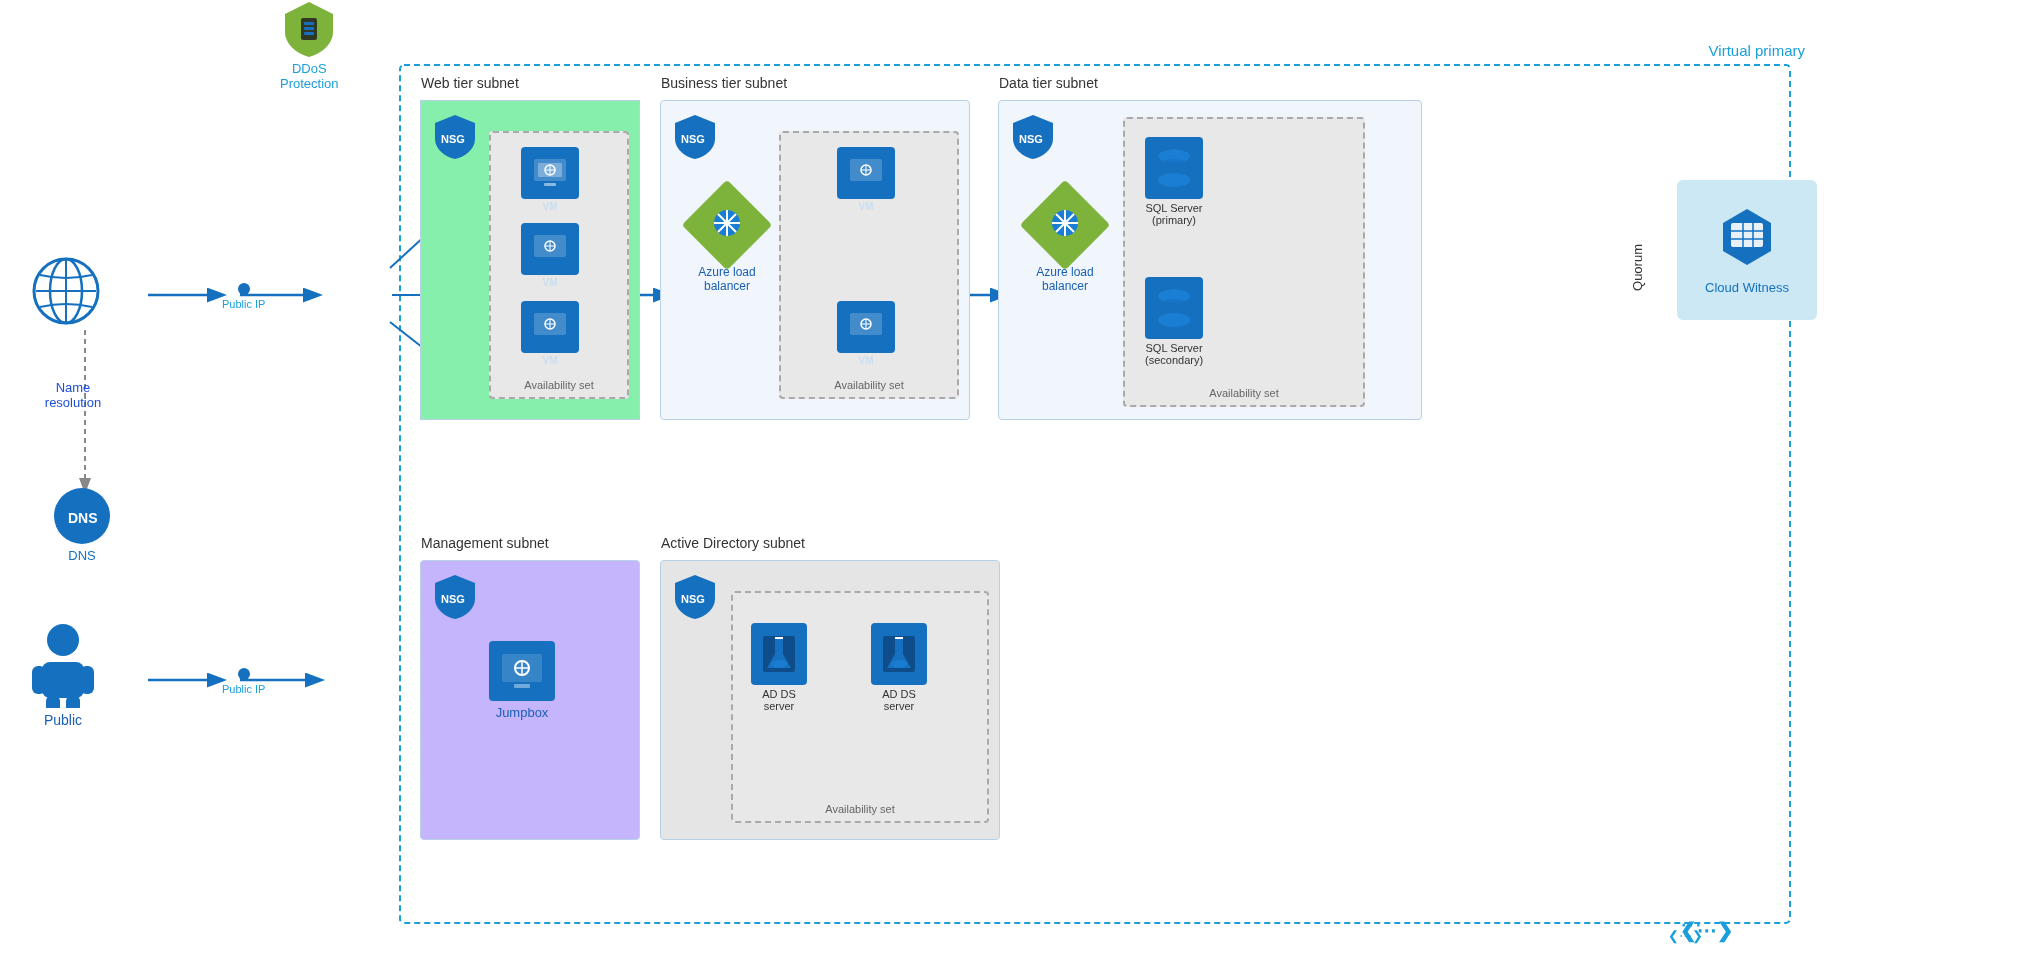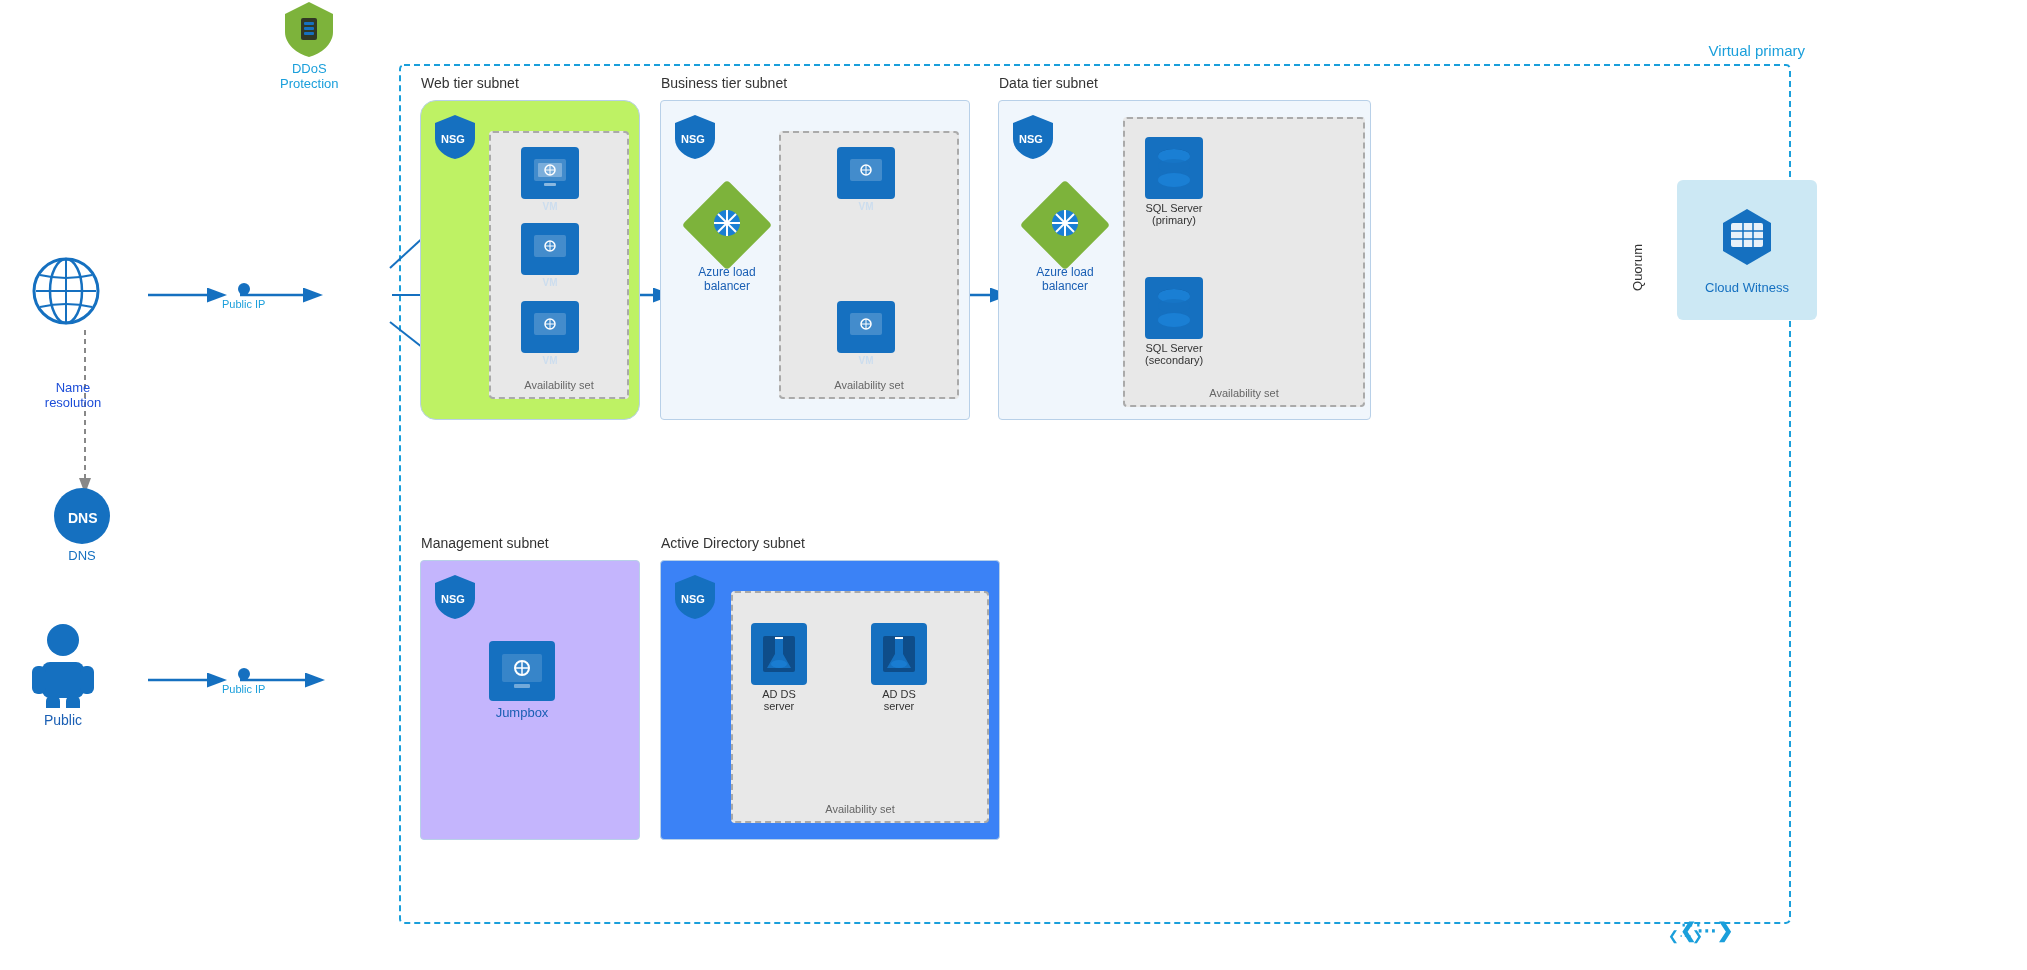--- a/index.html
+++ b/index.html
@@ -226,21 +226,21 @@
   <div style="position:absolute; top:488px; left:54px; display:flex; flex-direction:column; align-items:center;">
     <div class="dns-icon">
       <svg width="36" height="36" viewBox="0 0 36 36">
         <text x="4" y="25" fill="white" font-size="14" font-family="Arial" font-weight="bold">DNS</text>
       </svg>
     </div>
     <div style="font-size:13px; color:#1570c0; margin-top:4px; font-weight:500;">DNS</div>
   </div>
 
 
-  <div style="position:absolute; top:100px; left:420px; width:220px; height:320px; background:#bef264; border:1px solid #b8d0e8; border-radius:16px;">
+  <div style="position:absolute; top:100px; left:420px; width:220px; height:320px; background:#86efac; border:1px solid #b8d0e8; border-radius:0;">
     <div style="position:absolute; top:-26px; left:0; font-size:14px; font-weight:500; color:#333; white-space:nowrap;">Web tier subnet</div>
 
     <div style="position:absolute; top:12px; left:12px;">
       <svg width="44" height="48" viewBox="0 0 44 48">
         <path d="M22 2 L42 10 L42 26 C42 36 32 44 22 46 C12 44 2 36 2 26 L2 10 Z" fill="#1570c0"></path>
         <text x="8" y="30" fill="white" font-size="11" font-family="Arial" font-weight="bold">NSG</text>
       </svg>
     </div>
 
     <div style="position:absolute; top:30px; left:68px; width:140px; height:268px; border:2px dashed #aaa; background:#e8e8e8; border-radius:4px;">
@@ -335,21 +335,21 @@
               <line x1="18" y1="8" x2="18" y2="18" stroke="white" stroke-width="1"></line>
               <line x1="13" y1="13" x2="23" y2="13" stroke="white" stroke-width="1"></line>
             </svg>
         </div>
         <div style="font-size:10px; color:#cde; margin-top:2px; font-weight:600;">VM</div>
       </div>
       <div style="position:absolute; bottom:6px; left:50%; transform:translateX(-50%); font-size:11px; color:#666; white-space:nowrap;">Availability set</div>
     </div>
   </div>
 
-  <div style="position:absolute; top:100px; left:998px; width:373px; height:320px; background:#f0f6fc; border:1px solid #b8d0e8; border-radius:4px;">
+  <div style="position:absolute; top:100px; left:998px; width:424px; height:320px; background:#f0f6fc; border:1px solid #b8d0e8; border-radius:4px;">
     <div style="position:absolute; top:-26px; left:0; font-size:14px; font-weight:500; color:#333; white-space:nowrap;">Data tier subnet</div>
 
     <div style="position:absolute; top:12px; left:12px;">
       <svg width="44" height="48" viewBox="0 0 44 48">
         <path d="M22 2 L42 10 L42 26 C42 36 32 44 22 46 C12 44 2 36 2 26 L2 10 Z" fill="#1570c0"></path>
         <text x="8" y="30" fill="white" font-size="11" font-family="Arial" font-weight="bold">NSG</text>
       </svg>
     </div>
 
     <div style="position:absolute; top:88px; left:30px; display:flex; flex-direction:column; align-items:center;">
@@ -432,21 +432,21 @@
           <circle cx="22" cy="16" r="7" fill="none" stroke="white" stroke-width="2"></circle>
           <line x1="22" y1="9" x2="22" y2="23" stroke="white" stroke-width="1.5"></line>
           <line x1="15" y1="16" x2="29" y2="16" stroke="white" stroke-width="1.5"></line>
           <rect x="14" y="32" width="16" height="4" rx="1" fill="white" opacity="0.4"></rect>
         </svg>
       </div>
       <div style="font-size:13px; color:#1a5fb4; text-align:center; font-weight:500; margin-top:4px;">Jumpbox</div>
     </div>
   </div>
 
-  <div style="position:absolute; top:560px; left:660px; width:340px; height:280px; background:#3b82f6; border:1px solid #b8d0e8; border-radius:4px;">
+  <div style="position:absolute; top:560px; left:660px; width:340px; height:280px; background:#e5e5e5; border:1px solid #b8d0e8; border-radius:4px;">
     <div style="position:absolute; top:-26px; left:0; font-size:14px; font-weight:500; color:#333; white-space:nowrap;">Active Directory subnet</div>
 
     <div style="position:absolute; top:12px; left:12px;">
       <svg width="44" height="48" viewBox="0 0 44 48">
         <path d="M22 2 L42 10 L42 26 C42 36 32 44 22 46 C12 44 2 36 2 26 L2 10 Z" fill="#1570c0"></path>
         <text x="8" y="30" fill="white" font-size="11" font-family="Arial" font-weight="bold">NSG</text>
       </svg>
     </div>
 
     <div style="position:absolute; top:30px; left:70px; width:258px; height:232px; border:2px dashed #aaa; background:#e8e8e8; border-radius:4px;">

